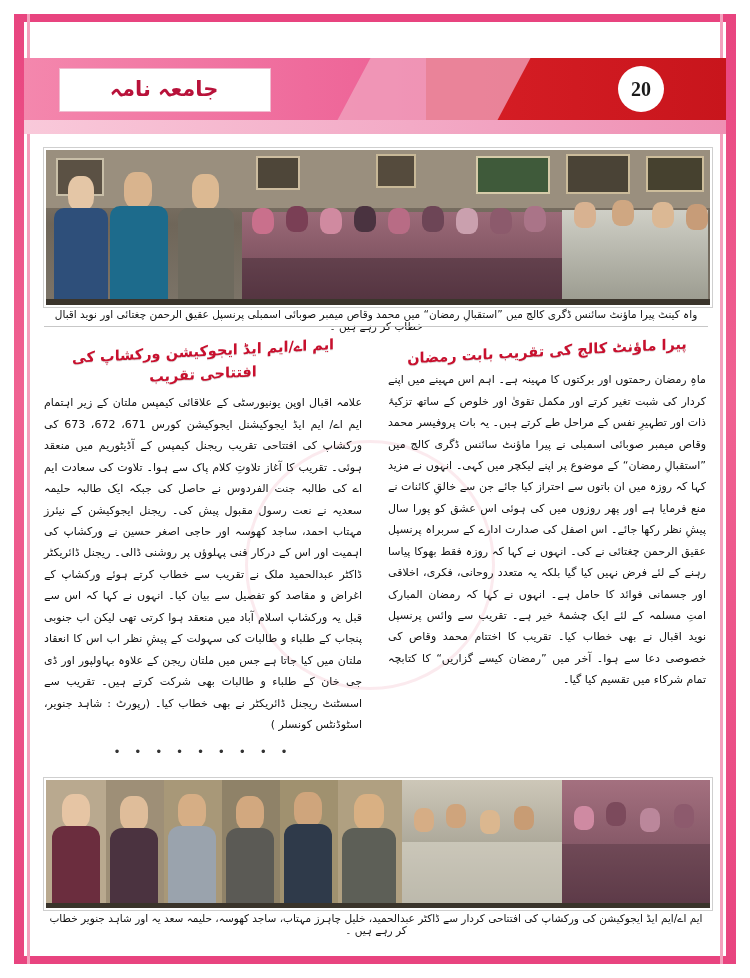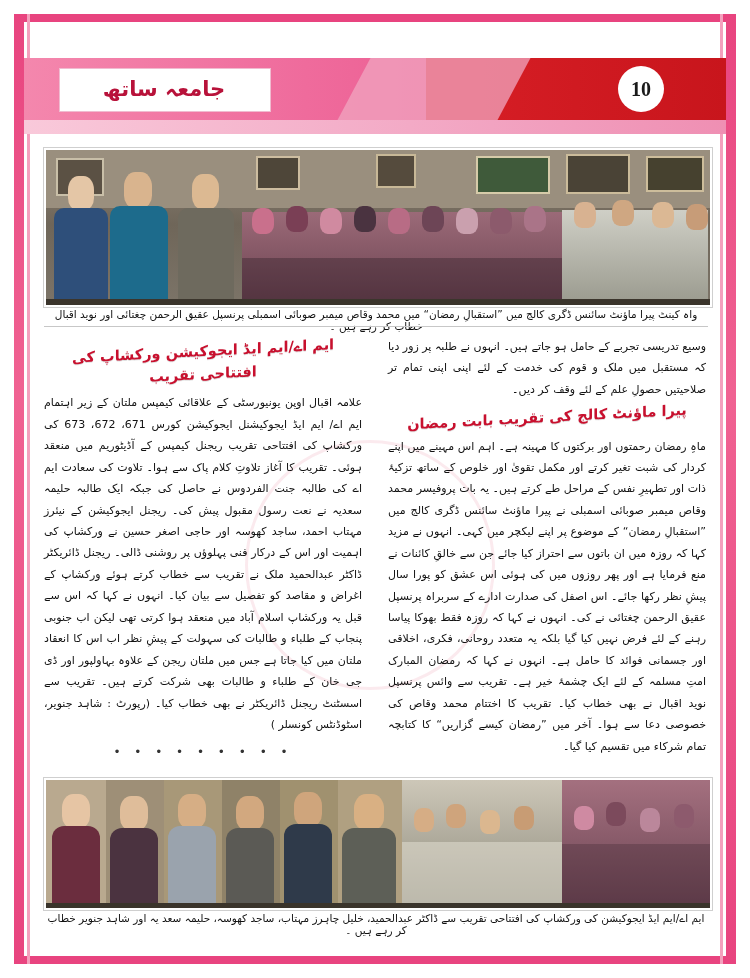--- a/index.html
+++ b/index.html
@@ -273,22 +273,22 @@
   <div class="frame-left"></div>
   <div class="frame-left-inner"></div>
   <div class="frame-right"></div>
   <div class="frame-right-inner"></div>
 
   <div class="header">
     <div class="header-pink"></div>
     <div class="header-red"></div>
     <div class="header-swoosh"></div>
     <div class="header-white-band"></div>
-    <div class="header-title">جامعہ ساتھ</div>
-    <div class="page-number">10</div>
+    <div class="header-title">جامعہ نامہ</div>
+    <div class="page-number">20</div>
   </div>
   <div class="header-underline"></div>
 
   <div class="watermark-inner"></div>
 
   <div class="photo-top">
     <div class="scene">
       <div style="position:absolute;inset:0;background:linear-gradient(180deg,#8d8275 0%,#6f6659 48%,#7c7468 100%);"></div>
 
       <div class="band" style="top:0;height:58px;background:#9a8f7e;"></div>
@@ -323,21 +323,20 @@
       <div class="p" style="left:566px;top:50px;width:22px;height:26px;background:#cfa782;"></div>
       <div class="p" style="left:606px;top:52px;width:22px;height:26px;background:#dbb894;"></div>
       <div class="p" style="left:640px;top:54px;width:22px;height:26px;background:#c79c78;"></div>
       <div style="position:absolute;left:0;bottom:0;width:100%;height:6px;background:#3b352c;"></div>
     </div>
   </div>
   <div class="caption caption-top">واہ کینٹ پیرا ماؤنٹ سائنس ڈگری کالج میں ”استقبالِ رمضان“ میں محمد وقاص میمبر صوبائی اسمبلی پرنسپل عقیق الرحمن چغتائی اور نوید اقبال خطاب کر رہے ہیں ۔</div>
   <div class="cap-rule-top"></div>
 
   <div class="col col-right">
-    <div class="para">وسیع تدریسی تجربے کے حامل ہو جاتے ہیں۔ انہوں نے طلبہ پر زور دیا کہ مستقبل میں ملک و قوم کی خدمت کے لئے اپنی اپنی تمام تر صلاحیتیں حصولِ علم کے لئے وقف کر دیں۔</div>
     <div class="art-head skew">پیرا ماؤنٹ کالج کی تقریب بابت رمضان</div>
     <div class="para">ماہِ رمضان رحمتوں اور برکتوں کا مہینہ ہے۔ اہم اس مہینے میں اپنے کردار کی شبت تغیر کرتے اور مکمل تقویٰ اور خلوص کے ساتھ تزکیۂ ذات اور تطہیرِ نفس کے مراحل طے کرتے ہیں۔ یہ بات پروفیسر محمد وقاص میمبر صوبائی اسمبلی نے پیرا ماؤنٹ سائنس ڈگری کالج میں ”استقبالِ رمضان“ کے موضوع پر اپنے لیکچر میں کہی۔ انہوں نے مزید کہا کہ روزہ میں ان باتوں سے احتراز کیا جائے جن سے خالقِ کائنات نے منع فرمایا ہے اور پھر روزوں میں کی ہوئی اس عشق کو پورا سال پیشِ نظر رکھا جائے۔ اس اصفل کی صدارت ادارے کے سربراہ پرنسپل عقیق الرحمن چغتائی نے کی۔ انہوں نے کہا کہ روزہ فقط بھوکا پیاسا رہنے کے لئے فرض نہیں کیا گیا بلکہ یہ متعدد روحانی، فکری، اخلاقی اور جسمانی فوائد کا حامل ہے۔ انہوں نے کہا کہ رمضان المبارک امتِ مسلمہ کے لئے ایک چشمۂ خیر ہے۔ تقریب سے وائس پرنسپل نوید اقبال نے بھی خطاب کیا۔ تقریب کا اختتام محمد وقاص کی خصوصی دعا سے ہوا۔ آخر میں ”رمضان کیسے گزاریں“ کا کتابچہ تمام شرکاء میں تقسیم کیا گیا۔</div>
   </div>
 
   <div class="col col-left">
     <div class="art-head skew">ایم اے/ایم ایڈ ایجوکیشن ورکشاپ کی افتتاحی تقریب</div>
     <div class="para">علامہ اقبال اوپن یونیورسٹی کے علاقائی کیمپس ملتان کے زیر اہتمام ایم اے/ ایم ایڈ ایجوکیشنل ایجوکیشن کورس 671، 672، 673 کی ورکشاپ کی افتتاحی تقریب ریجنل کیمپس کے آڈیٹوریم میں منعقد ہوئی۔ تقریب کا آغاز تلاوتِ کلام پاک سے ہوا۔ تلاوت کی سعادت ایم اے کی طالبہ جنت الفردوس نے حاصل کی جبکہ ایک طالبہ حلیمہ سعدیہ نے نعت رسول مقبول پیش کی۔ ریجنل ایجوکیشن کے نیئرز مہتاب احمد، ساجد کھوسہ اور حاجی اصغر حسین نے ورکشاپ کی اہمیت اور اس کے درکار فنی پہلوؤں پر روشنی ڈالی۔ ریجنل ڈائریکٹر ڈاکٹر عبدالحمید ملک نے تقریب سے خطاب کرتے ہوئے ورکشاپ کے اغراض و مقاصد کو تفصیل سے بیان کیا۔ انہوں نے کہا کہ اس سے قبل یہ ورکشاپ اسلام آباد میں منعقد ہوا کرتی تھی لیکن اب جنوبی پنجاب کے طلباء و طالبات کی سہولت کے پیشِ نظر اب اس کا انعقاد ملتان میں کیا جاتا ہے جس میں ملتان ریجن کے علاوہ بہاولپور اور ڈی جی خان کے طلباء و طالبات بھی شرکت کرتے ہیں۔ تقریب سے اسسٹنٹ ریجنل ڈائریکٹر نے بھی خطاب کیا۔ (رپورٹ : شاہد جنویر، اسٹوڈنٹس کونسلر )</div>
     <div class="dots">• • • • • • • • •</div>
   </div>
 
@@ -373,15 +372,15 @@
       <div style="position:absolute;left:516px;top:0;width:148px;height:128px;background:linear-gradient(180deg,#a4707f 0%,#6a4352 100%);"></div>
       <div class="p" style="left:528px;top:26px;width:20px;height:24px;background:#cf8aa2;"></div>
       <div class="p" style="left:560px;top:22px;width:20px;height:24px;background:#7c4a5c;"></div>
       <div class="p" style="left:594px;top:28px;width:20px;height:24px;background:#c08characters;"></div>
       <div class="p" style="left:594px;top:28px;width:20px;height:24px;background:#bb879b;"></div>
       <div class="p" style="left:628px;top:24px;width:20px;height:24px;background:#8d5a6d;"></div>
       <div style="position:absolute;left:516px;top:64px;width:148px;height:64px;background:rgba(60,35,48,0.30);"></div>
       <div style="position:absolute;left:0;bottom:0;width:100%;height:5px;background:#3a342b;"></div>
     </div>
   </div>
-  <div class="caption caption-bottom">ایم اے/ایم ایڈ ایجوکیشن کی ورکشاپ کی افتتاحی تقریب سے ڈاکٹر عبدالحمید، خلیل چاہرز مہتاب، ساجد کھوسہ، حلیمہ سعد یہ اور شاہد جنویر خطاب کر رہے ہیں ۔</div>
+  <div class="caption caption-bottom">ایم اے/ایم ایڈ ایجوکیشن کی ورکشاپ کی افتتاحی کردار سے ڈاکٹر عبدالحمید، خلیل چاہرز مہتاب، ساجد کھوسہ، حلیمہ سعد یہ اور شاہد جنویر خطاب کر رہے ہیں ۔</div>
 
 </div>
 
 </body></html>

